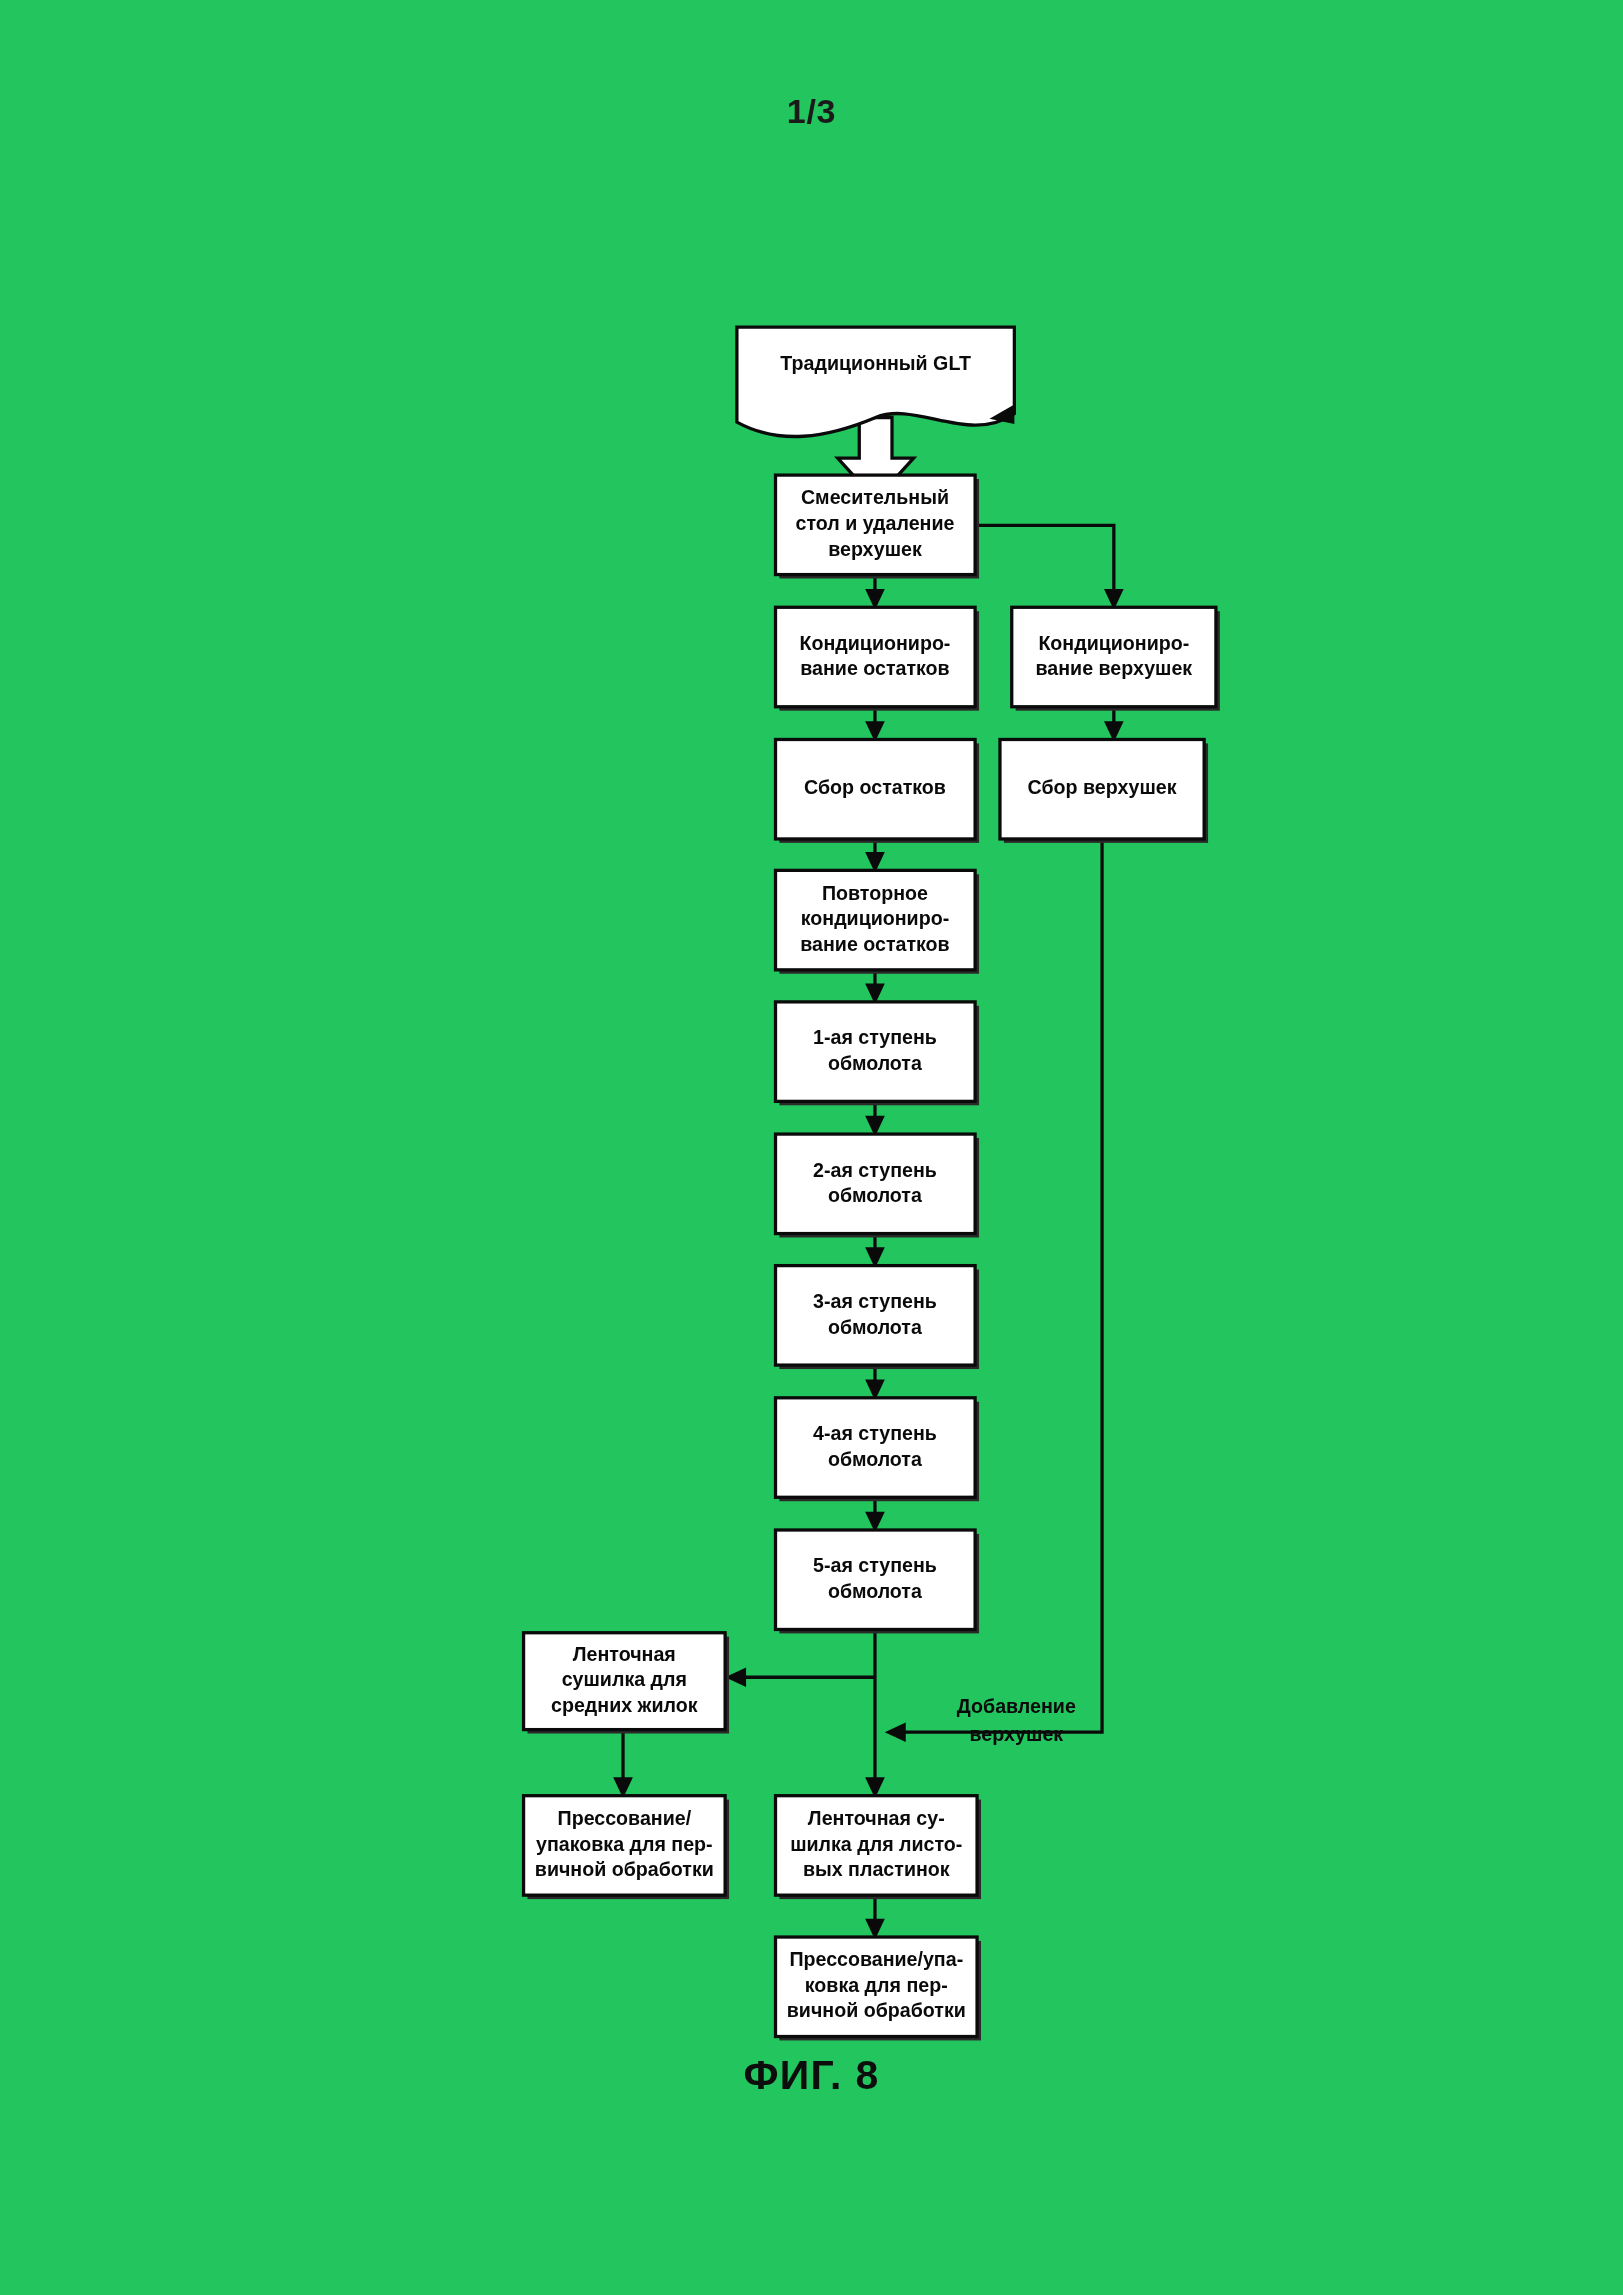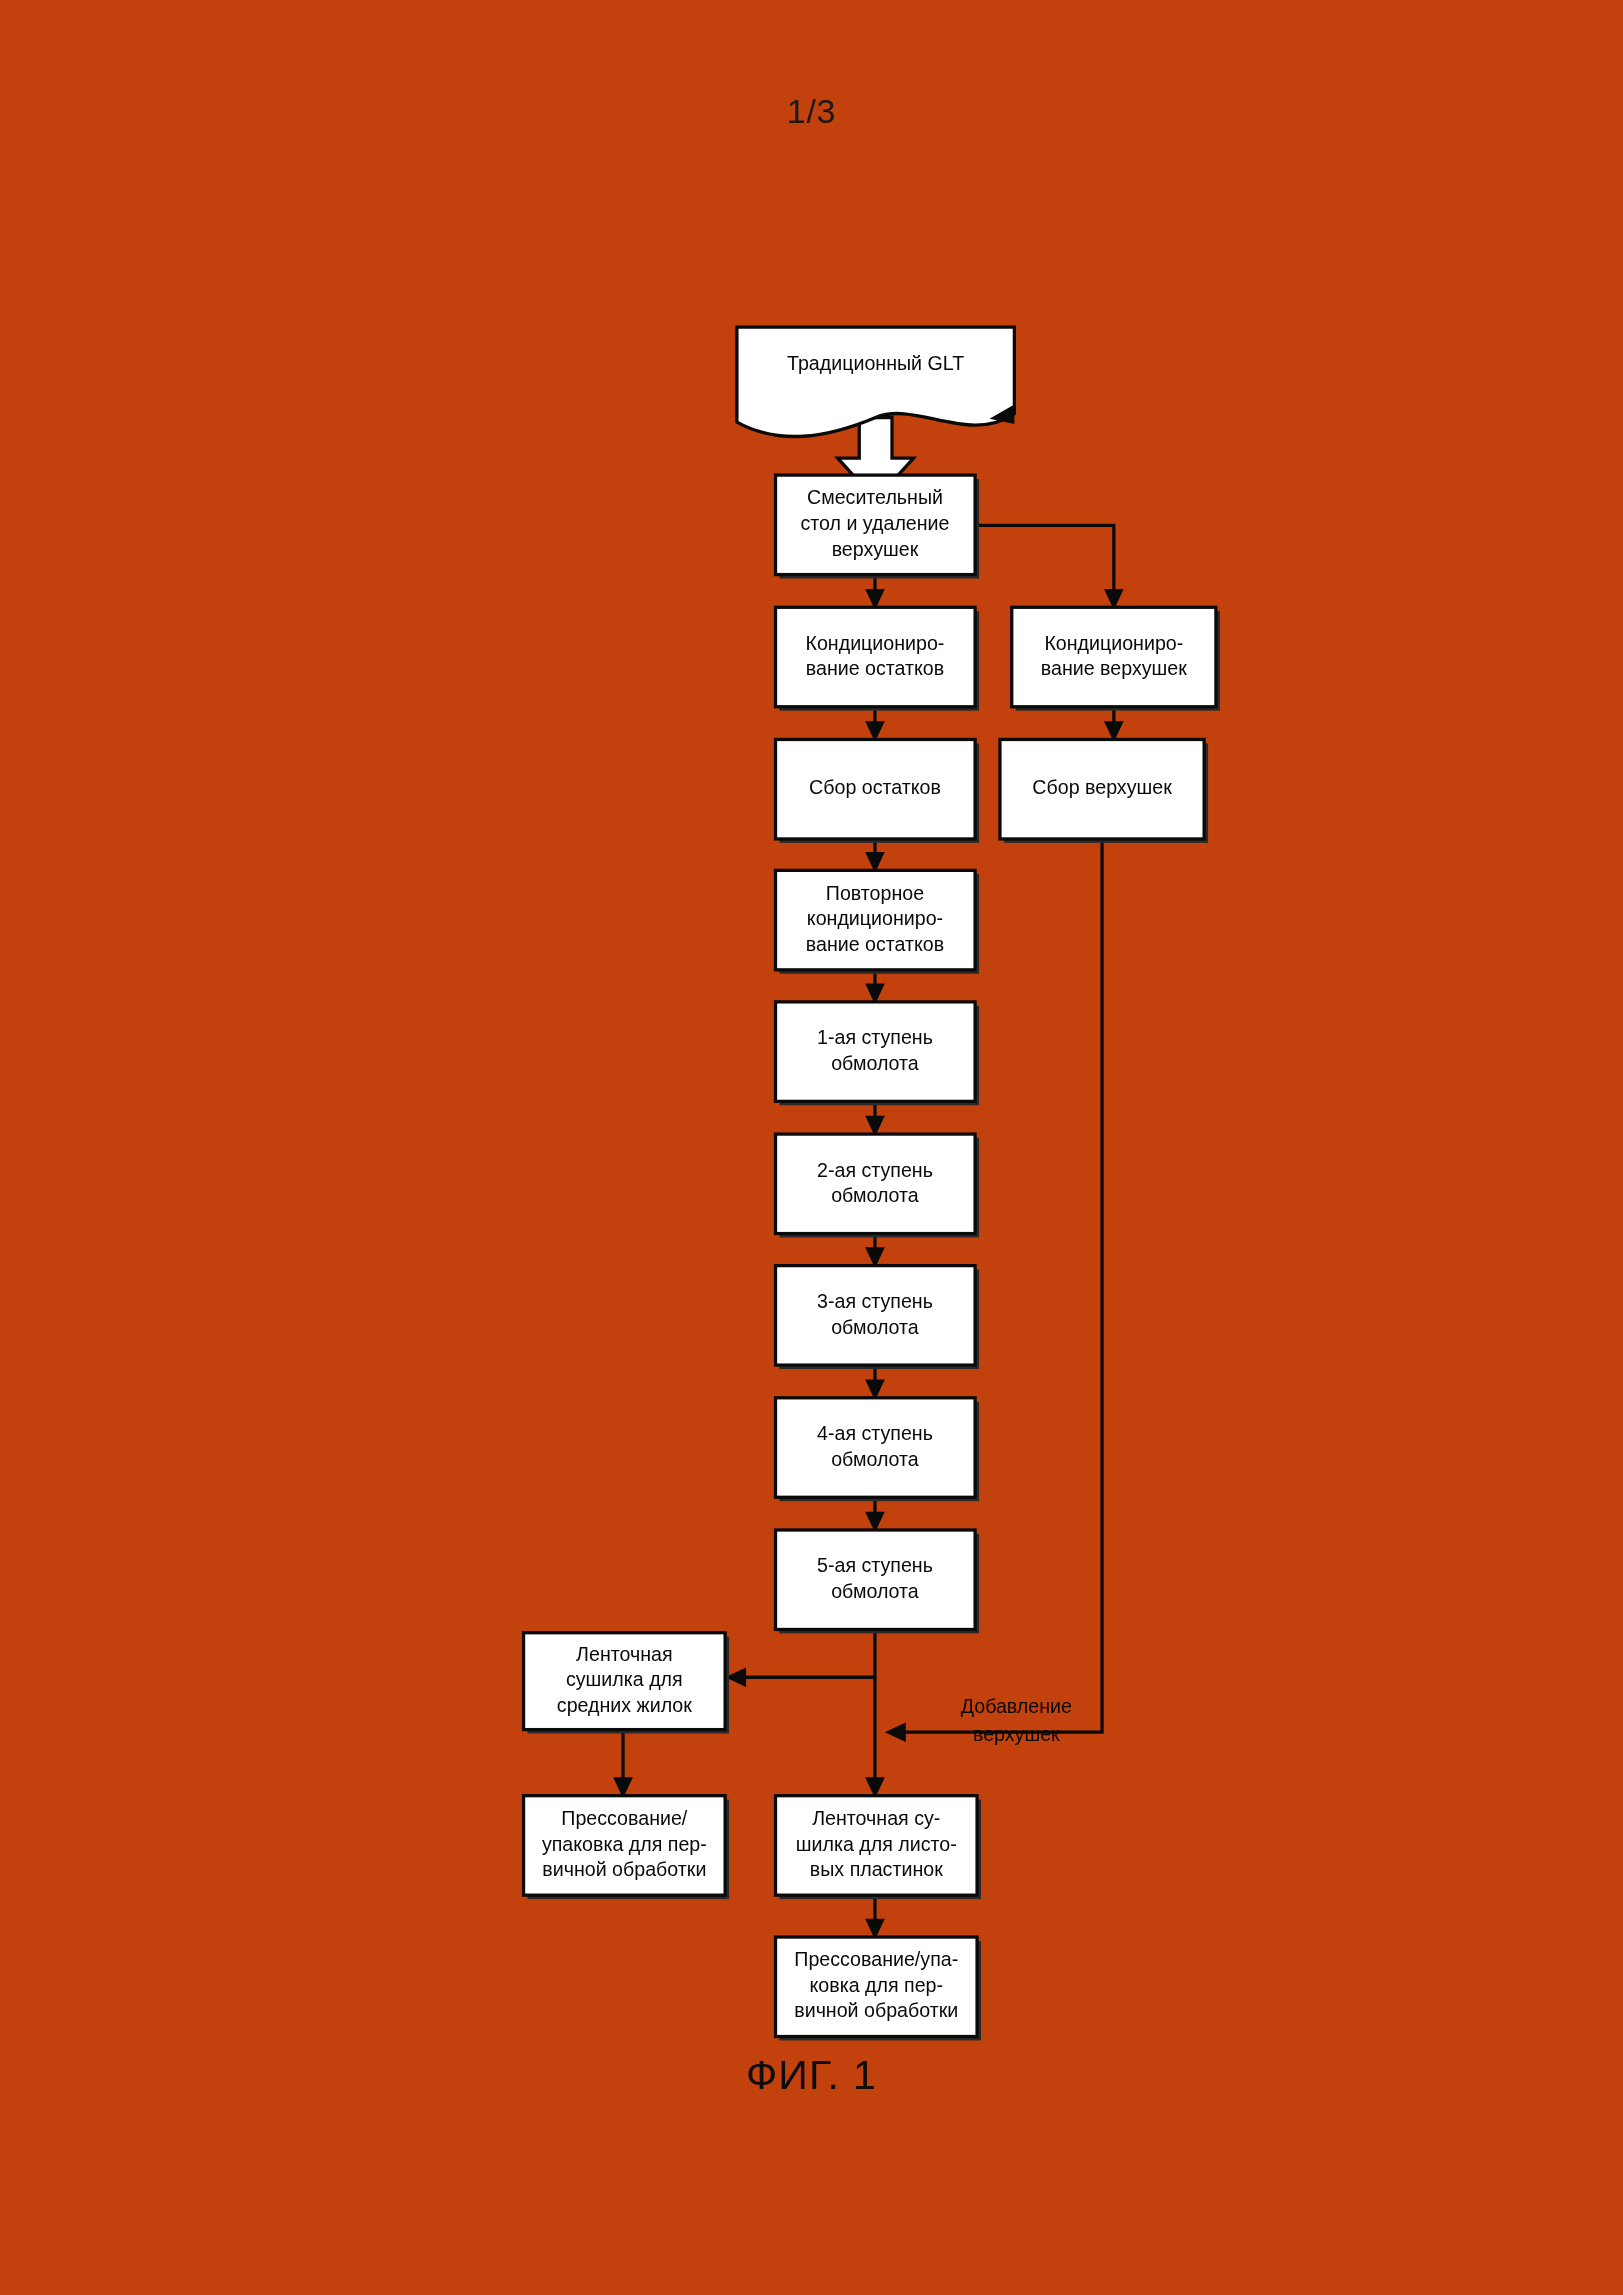--- a/index.html
+++ b/index.html
@@ -11,21 +11,22 @@
     width: 1623px;
     height: 2295px;
     position: relative;
     font-family: "Liberation Sans", sans-serif;
     color: #000000;
     overflow: hidden;
   }
   #page {
     position: absolute;
     inset: 0;
-    background: #c2410c;
+    background: #22c55e;
+    font-weight: bold;
   }
   #page-number {
     position: absolute;
     top: 92px;
     left: 0;
     width: 1623px;
     text-align: center;
     font-size: 34px;
     letter-spacing: 0.7px;
     color: #1a1a1a;
@@ -297,16 +298,16 @@
         <rect class="node-shadow" x="1191" y="2966" width="308" height="152"></rect>
         <rect class="node-rect" x="1185" y="2960" width="308" height="152"></rect>
         <text class="node-text" x="1339" y="2997">Прессование/упа-</text>
         <text class="node-text" x="1339" y="3036">ковка для пер-</text>
         <text class="node-text" x="1339" y="3075">вичной обработки</text>
       </g>
 
     </g>
   </svg>
 
-  <div id="figure-caption">ФИГ. 1</div>
+  <div id="figure-caption">ФИГ. 8</div>
 
 </div>
 
 
 </body></html>

